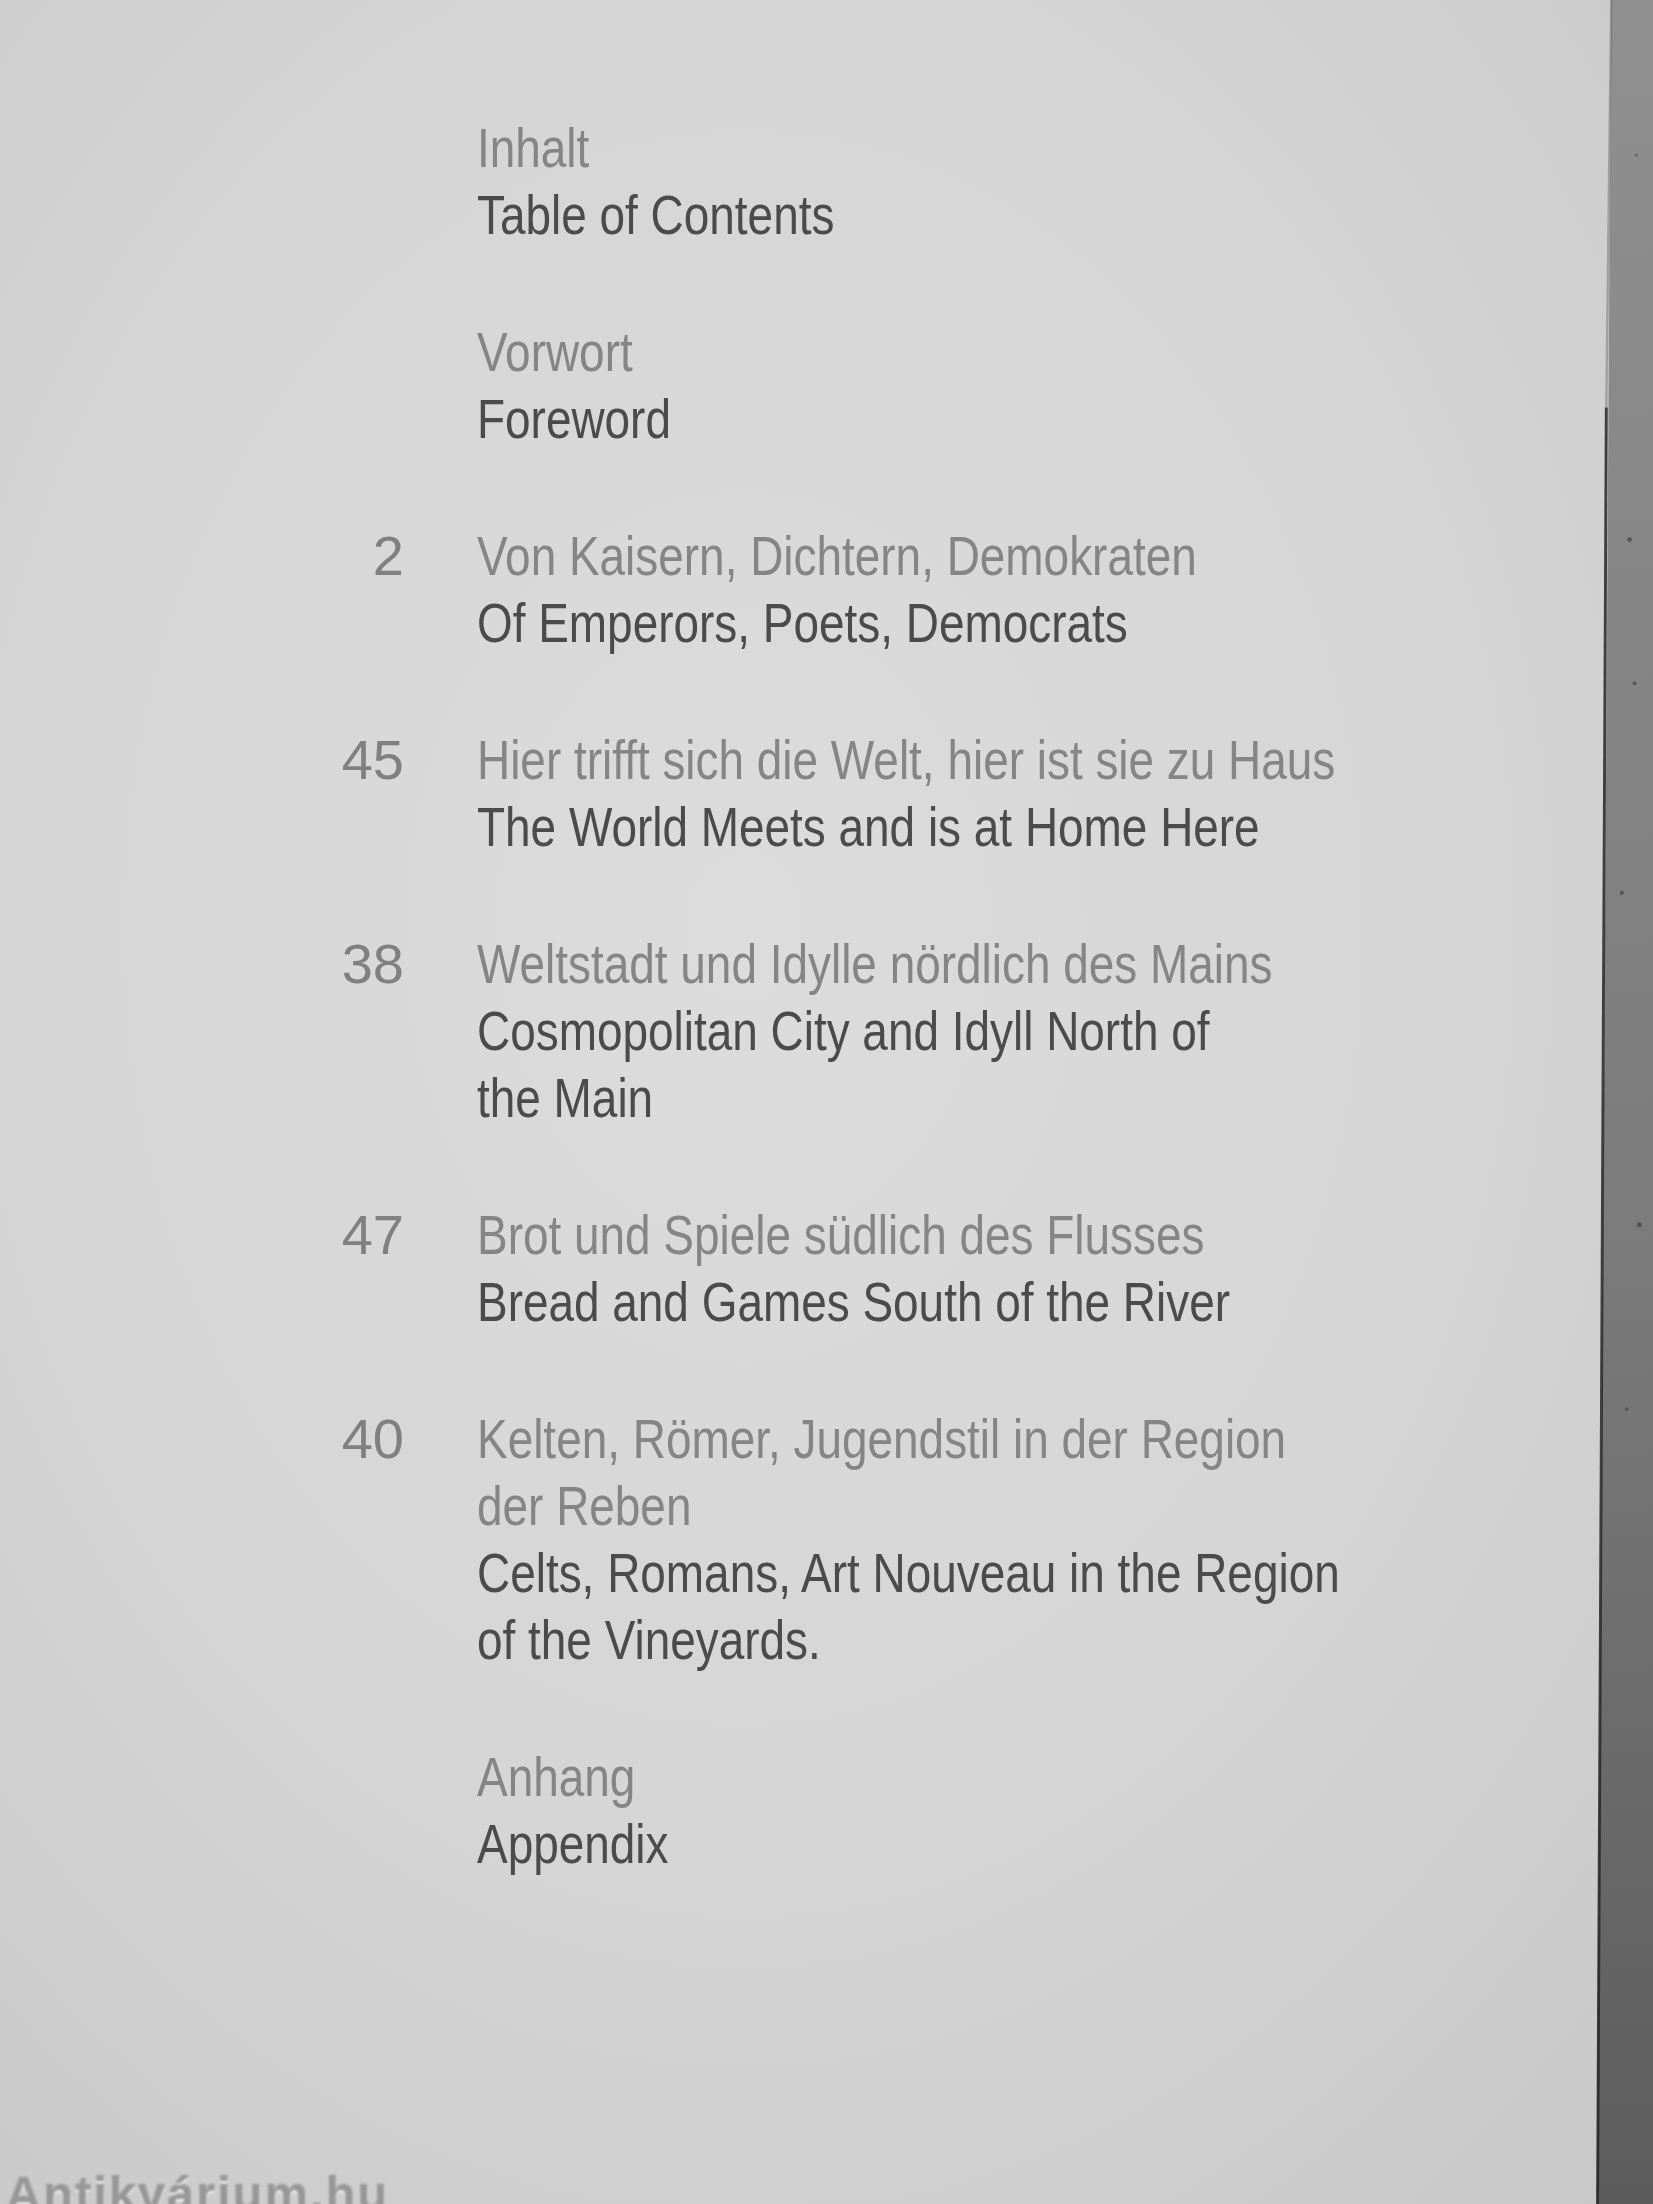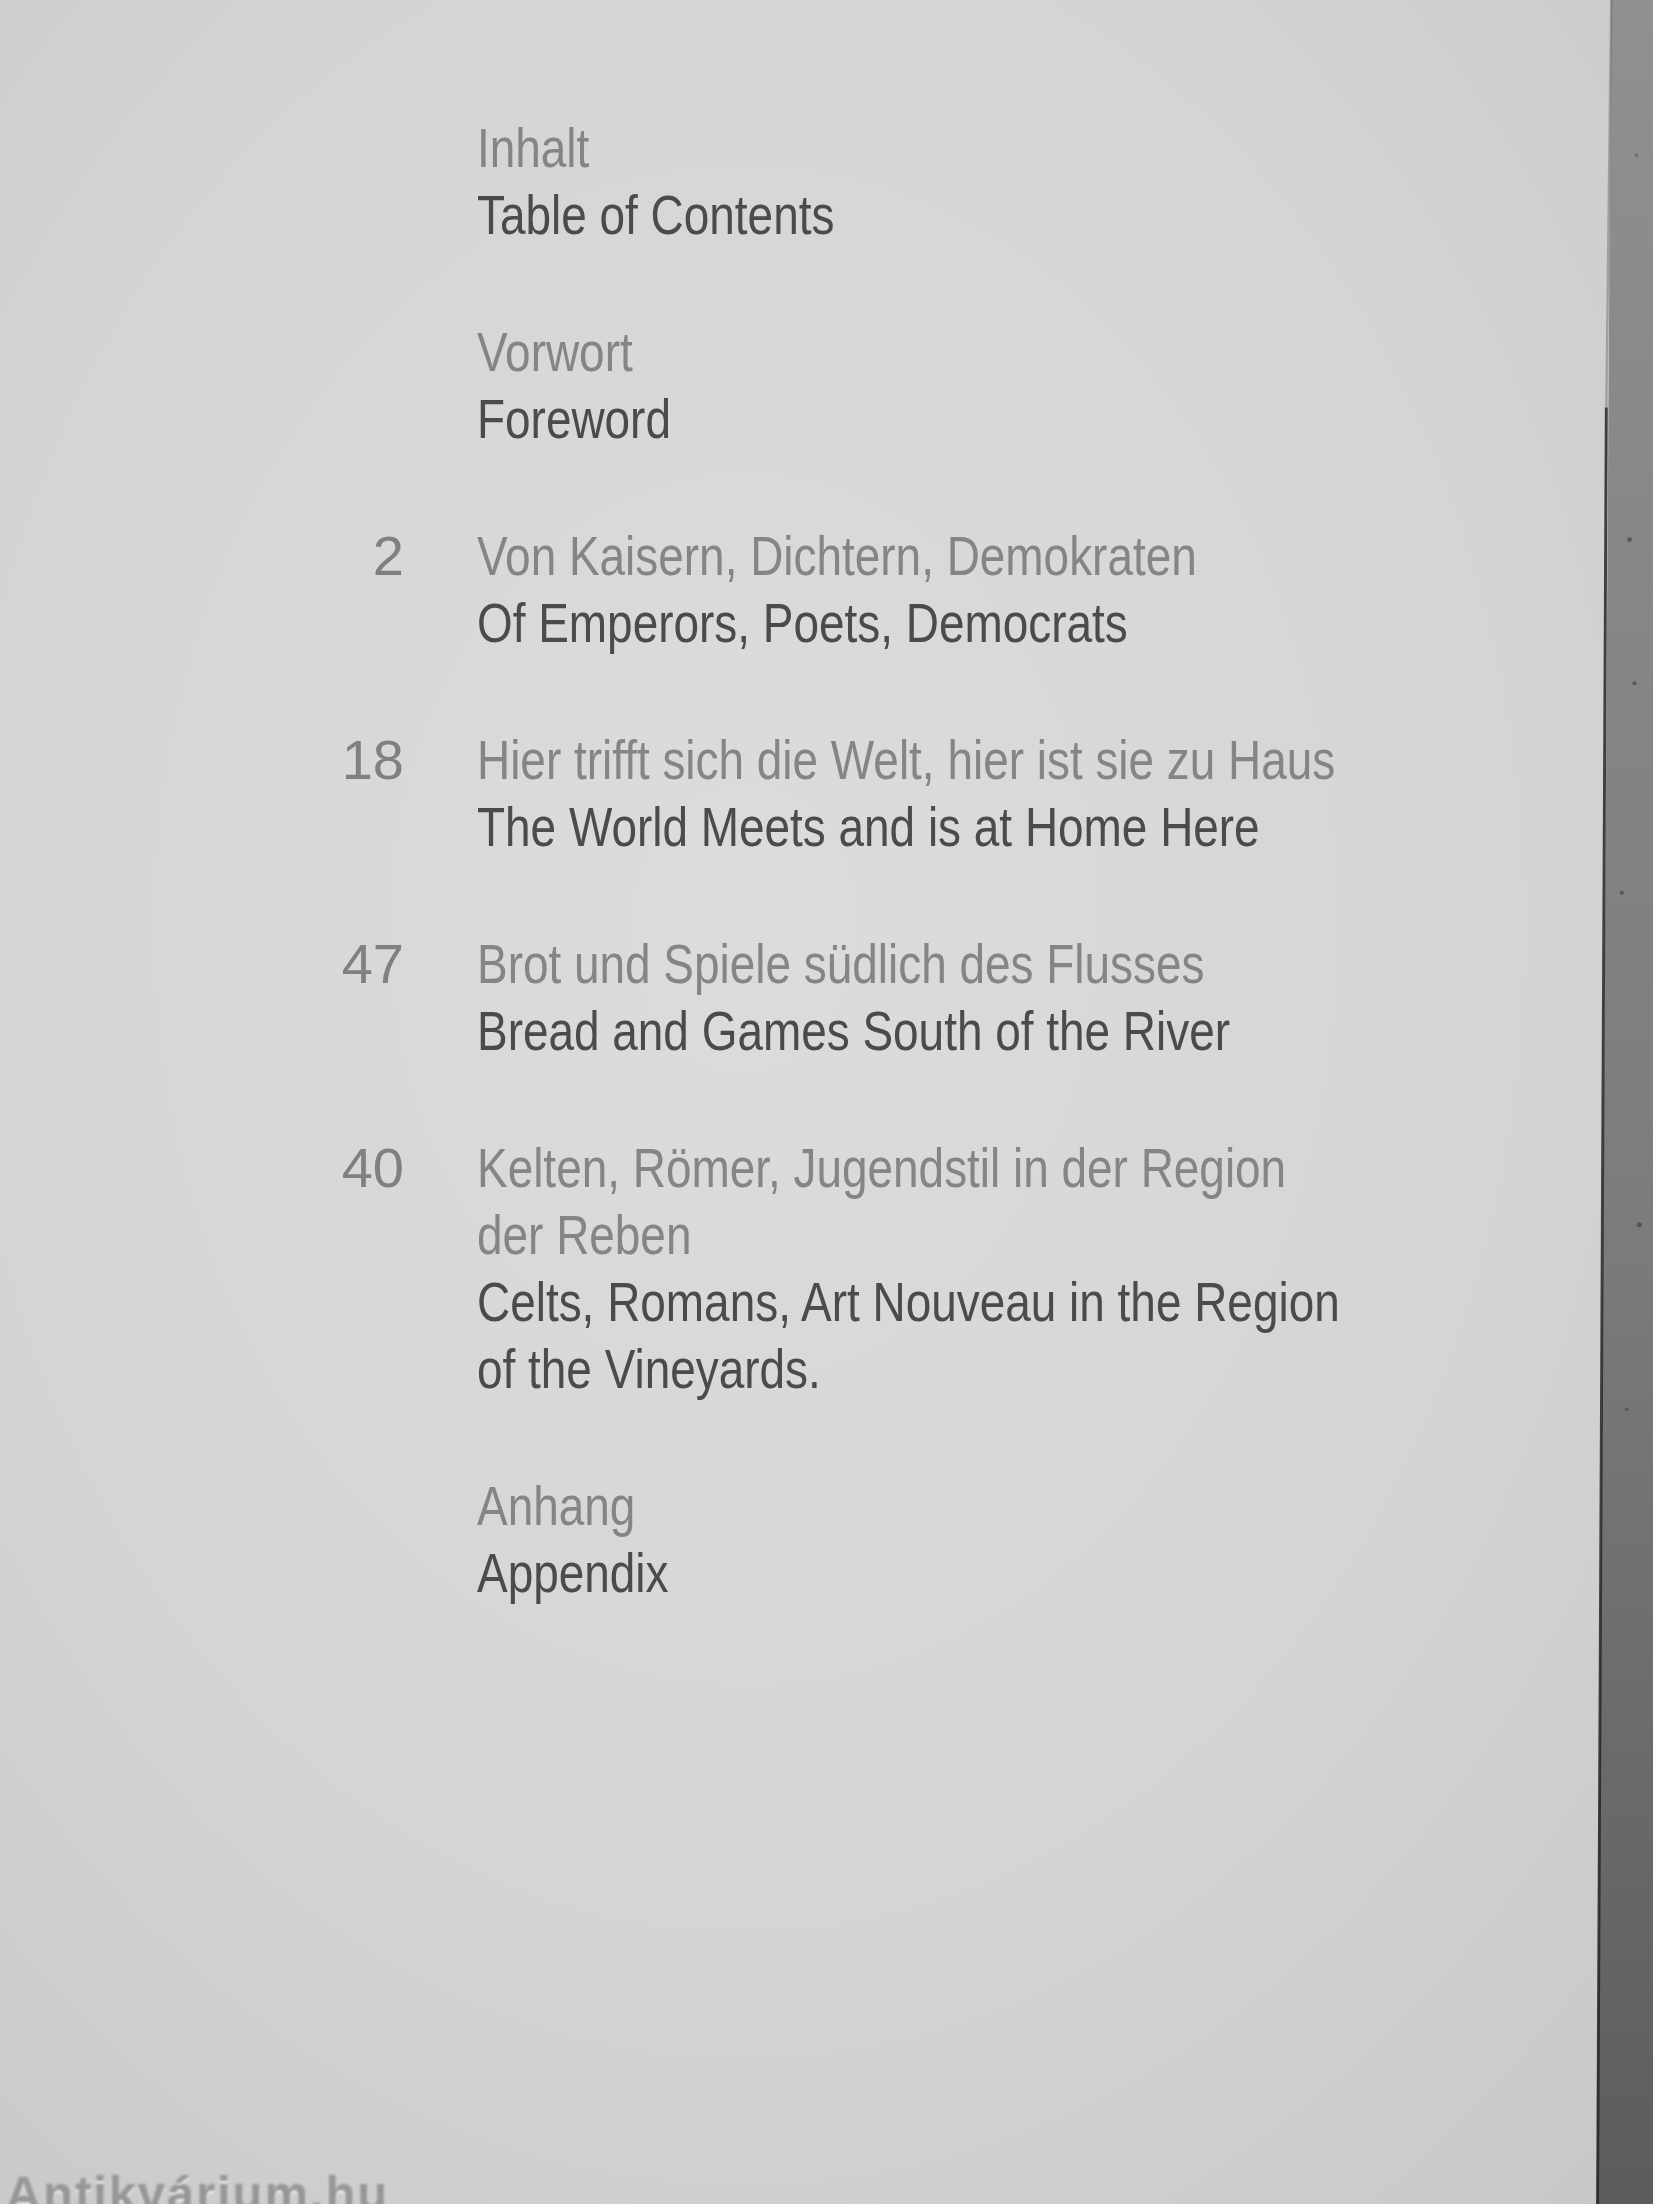--- a/index.html
+++ b/index.html
@@ -97,27 +97,35 @@
     <div class="entry">
       <div class="num">2</div>
       <div class="titles">
           <div class="line de">Von Kaisern, Dichtern, Demokraten</div>
           <div class="line en">Of Emperors, Poets, Democrats</div>
         </div>
     </div>
 
 
     <div class="entry">
-      <div class="num">18</div>
+      <div class="num">45</div>
       <div class="titles">
           <div class="line de">Hier trifft sich die Welt, hier ist sie zu Haus</div>
           <div class="line en">The World Meets and is at Home Here</div>
         </div>
     </div>
 
+    <div class="entry">
+      <div class="num">38</div>
+      <div class="titles">
+          <div class="line de">Weltstadt und Idylle nördlich des Mains</div>
+          <div class="line en">Cosmopolitan City and Idyll North of</div>
+          <div class="line en">the Main</div>
+        </div>
+    </div>
 
     <div class="entry">
       <div class="num">47</div>
       <div class="titles">
           <div class="line de">Brot und Spiele südlich des Flusses</div>
           <div class="line en">Bread and Games South of the River</div>
         </div>
     </div>
 
     <div class="entry">

